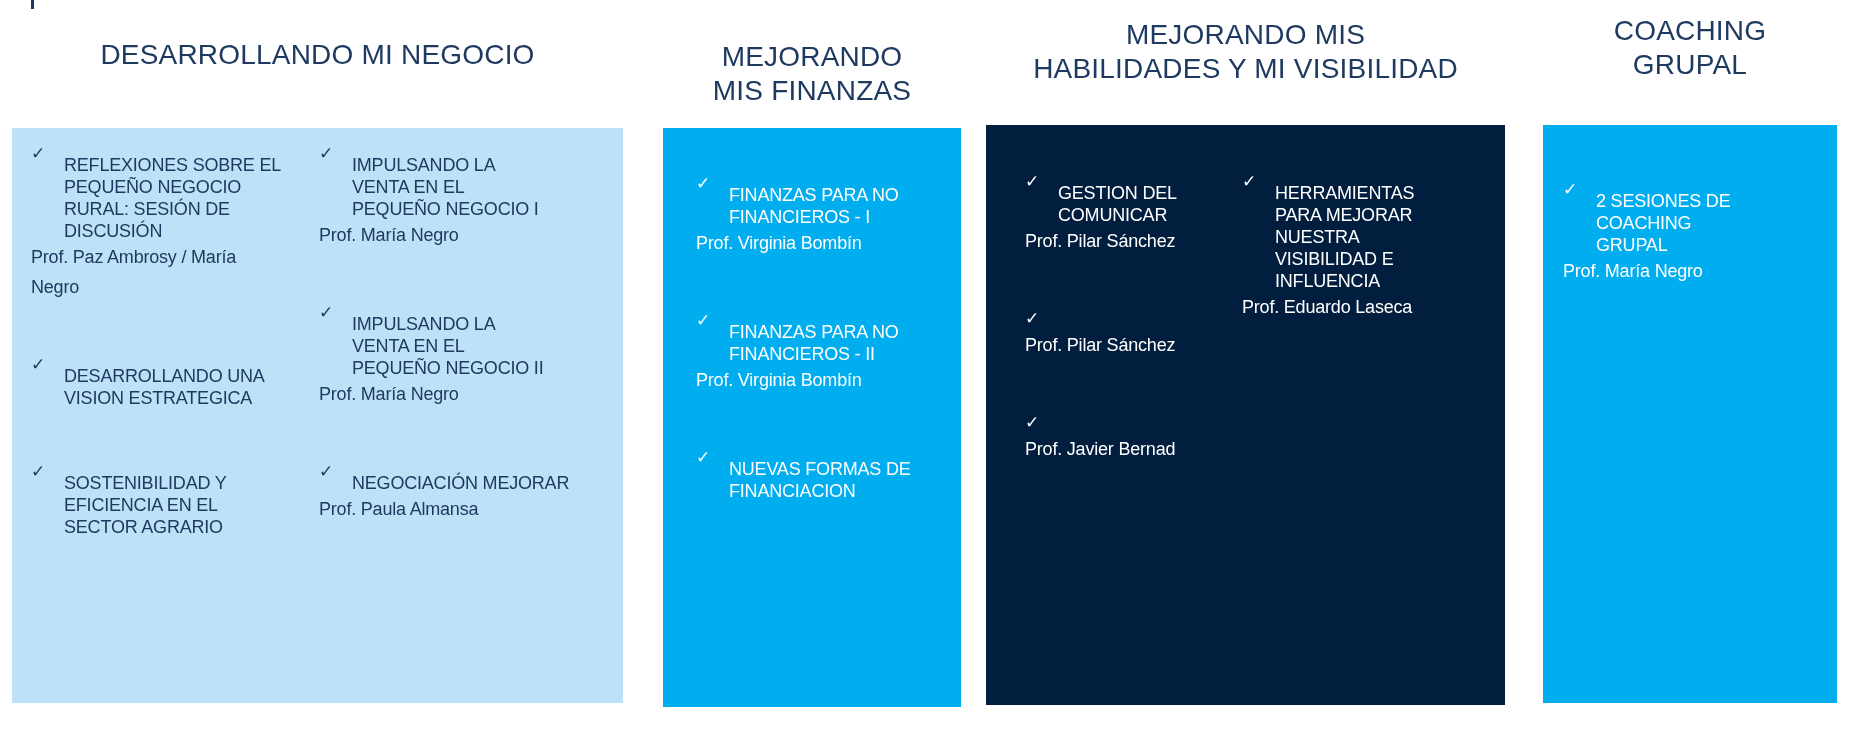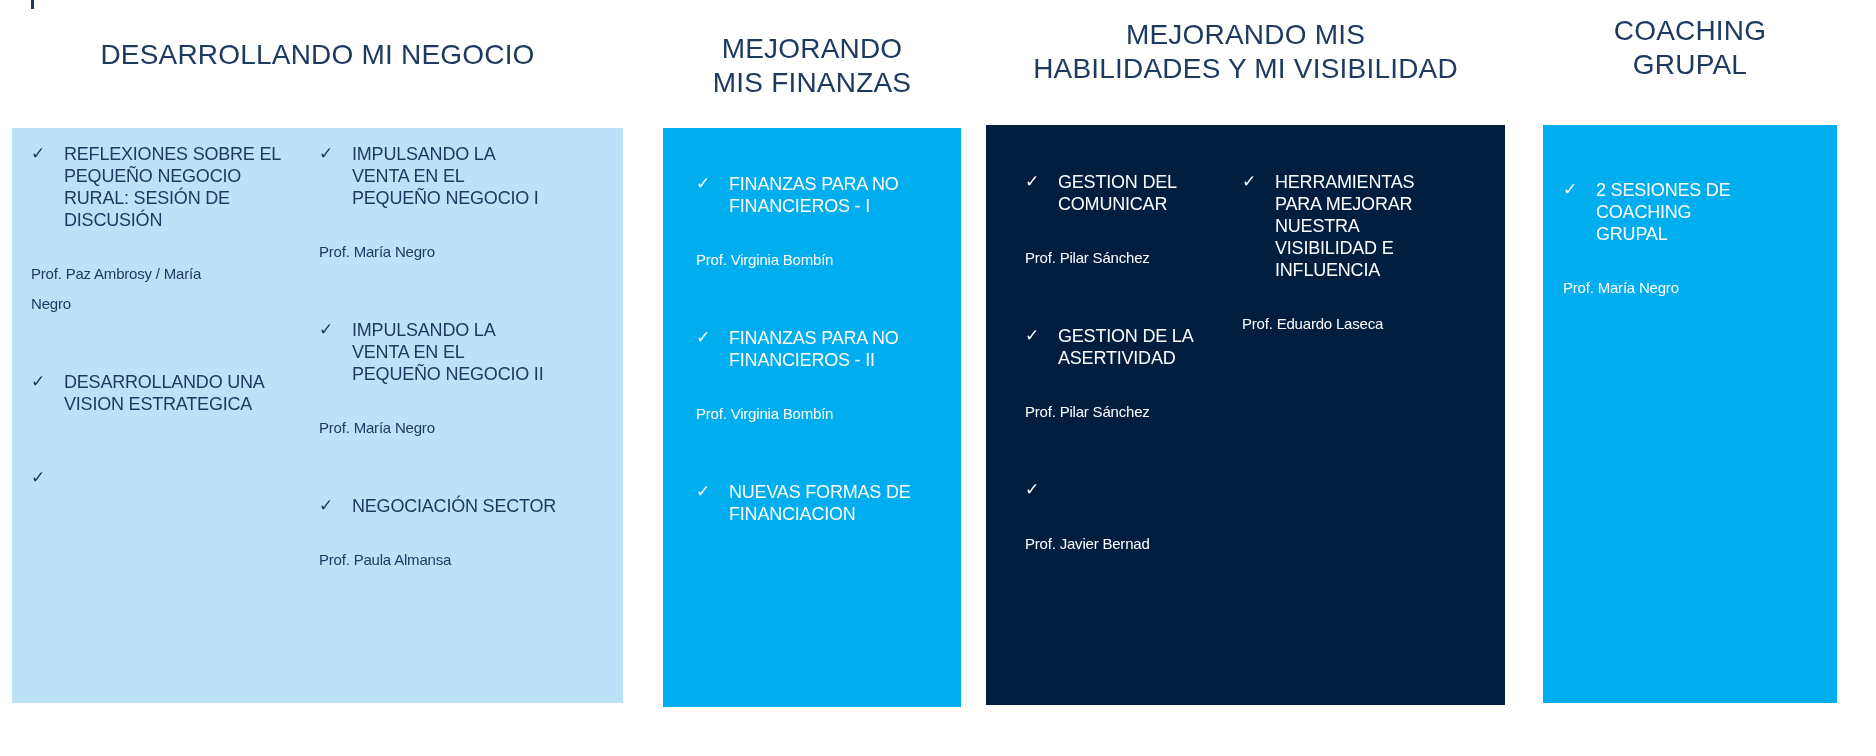--- a/index.html
+++ b/index.html
@@ -8,21 +8,21 @@
     background:#ffffff;
     font-family:"Liberation Sans",sans-serif;
   }
   .col-header{
     position:absolute;text-align:center;
     font-size:28px;line-height:34px;letter-spacing:.2px;
     color:var(--ink,#1f3a60);
     white-space:pre-line;
   }
   #header-1{left:12px;top:38px;width:611px;}
-  #header-2{left:663px;top:32px;width:298px;}
+  #header-2{left:663px;top:40px;width:298px;}
   #header-3{left:936px;top:18px;width:619px;}
   #header-4{left:1543px;top:14px;width:294px;}
 
   .panel{
     position:absolute;box-sizing:border-box;display:flex;align-items:flex-start;
   }
   .panel--light{background:var(--panel-light,#bde2f8);color:var(--ink,#1f3a60);}
   .panel--cyan{background:var(--panel-cyan,#00aeef);color:var(--text-light,#ffffff);}
   .panel--navy{background:var(--panel-navy,#021e3f);color:var(--text-light,#ffffff);}
 
@@ -38,25 +38,24 @@
   #panel-3 .group-side{flex:1 1 auto;}
 
   .course + .course{margin-top:52px;}
   .course-row{display:flex;align-items:flex-start;}
   .check{
     flex:0 0 33px;width:33px;
     font-size:17px;line-height:22px;
   }
   .course-title{
     font-size:18px;line-height:22px;letter-spacing:-.2px;
-    white-space:pre-line;min-width:0;
+    white-space:pre-line;min-width:0;margin-top:11px;
   }
   .prof{
-    margin-top:28px;
-    font-size:15px;line-height:30px;letter-spacing:-.2px;
+    font-size:18px;line-height:30px;letter-spacing:-.2px;
     white-space:pre-line;
   }
   .stray-mark{
     position:absolute;left:31px;top:0;width:3px;height:9px;
     background:var(--ink,#1f3a60);
   }
 </style>
 </head>
 <body style="background: rgb(255, 255, 255);">
 
@@ -86,20 +85,23 @@
     <div class="course">
       <div class="course-row">
         <span class="check">✓</span>
         <span class="course-title">DESARROLLANDO UNA
 VISION ESTRATEGICA</span>
       </div>
     </div>
     <div class="course">
       <div class="course-row">
         <span class="check">✓</span>
+        <span class="course-title">SOSTENIBILIDAD Y
+EFICIENCIA EN EL
+SECTOR AGRARIO</span>
       </div>
     </div>
   </div>
   <div class="group group-side">
     <div class="course">
       <div class="course-row">
         <span class="check">✓</span>
         <span class="course-title">IMPULSANDO LA
 VENTA EN EL
 PEQUEÑO NEGOCIO I</span>
@@ -111,21 +113,21 @@
         <span class="check">✓</span>
         <span class="course-title">IMPULSANDO LA
 VENTA EN EL
 PEQUEÑO NEGOCIO II</span>
       </div>
       <div class="prof">Prof. María Negro</div>
     </div>
     <div class="course">
       <div class="course-row">
         <span class="check">✓</span>
-        <span class="course-title">NEGOCIACIÓN SECTOR</span>
+        <span class="course-title">NEGOCIACIÓN MEJORAR</span>
       </div>
       <div class="prof">Prof. Paula Almansa</div>
     </div>
   </div>
 </div>
 
 <div class="panel panel--cyan" id="panel-2">
   <div class="group">
     <div class="course">
       <div class="course-row">
@@ -159,22 +161,20 @@
       <div class="course-row">
         <span class="check">✓</span>
         <span class="course-title">GESTION DEL
 COMUNICAR</span>
       </div>
       <div class="prof">Prof. Pilar Sánchez</div>
     </div>
     <div class="course">
       <div class="course-row">
         <span class="check">✓</span>
-        <span class="course-title">GESTION DE LA
-ASERTIVIDAD</span>
       </div>
       <div class="prof">Prof. Pilar Sánchez</div>
     </div>
     <div class="course">
       <div class="course-row">
         <span class="check">✓</span>
       </div>
       <div class="prof">Prof. Javier Bernad</div>
     </div>
   </div>

